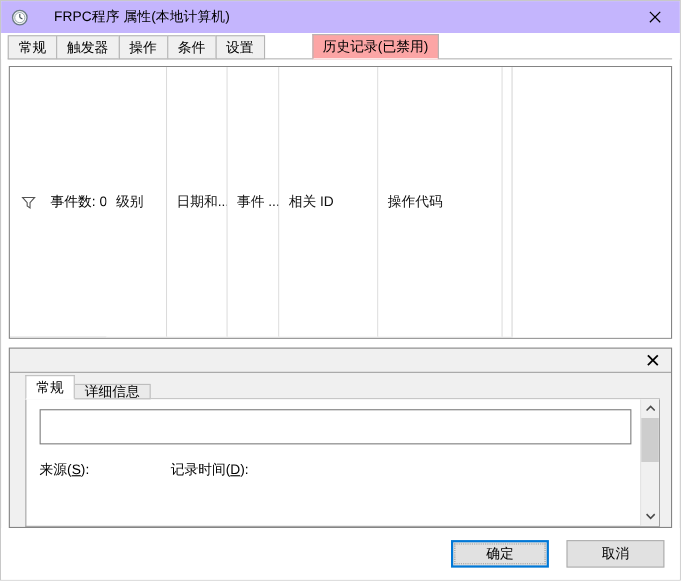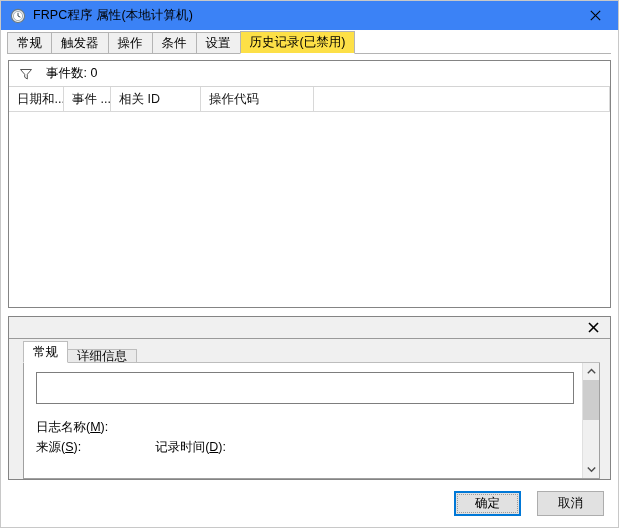--- a/index.html
+++ b/index.html
@@ -21,25 +21,26 @@
     background: #ffffff;
     border: 1px solid #c8c8c8;
     display: flex;
     flex-direction: column;
   }
 
   
   .titlebar {
     height: 29px;
     flex: 0 0 29px;
-    background: #3b82f6;
+    background: #c4b5fd;
     display: flex;
     align-items: center;
     padding-left: 9px;
     position: relative;
+    gap: 16px;
   }
   .title-icon {
     width: 16px; height: 16px;
     margin-right: 7px;
     position: relative;
     flex: 0 0 16px;
   }
   .title-icon svg { display: block; }
   .title-text {
     font-size: 12.5px;
@@ -86,43 +87,43 @@
     background: #f0f0f0;
     border: 1px solid #b4b4b4;
     border-bottom: 1px solid #b4b4b4;
     margin-right: -1px;
     position: relative;
     z-index: 1;
     white-space: nowrap;
     cursor: default;
   }
   .tab.active {
-    background: #fde047;
+    background: #fca5a5;
     border-bottom: 1px solid #ffffff;
     height: 23px;
     z-index: 3;
+    margin-left: 44px;
   }
 
   
   .tabpage {
     flex: 1 1 auto;
     margin: 0 7px 0 7px;
     display: flex;
     flex-direction: column;
     min-height: 0;
     padding-top: 6px;
   }
 
   
   .events-pane {
     flex: 0 0 248px;
     border: 1px solid #848484;
     background: #ffffff;
     display: flex;
-    flex-direction: column;
     overflow: hidden;
   }
   .filter-bar {
     flex: 0 0 26px;
     display: flex;
     align-items: center;
     padding-left: 9px;
     background: #ffffff;
     border-bottom: 1px solid #d4d4d4;
   }
@@ -301,21 +302,21 @@
   .footer {
     flex: 0 0 47px;
     height: 47px;
     display: flex;
     align-items: center;
     justify-content: flex-end;
     padding-right: 14px;
     background: #ffffff;
   }
   .btn {
-    width: 67px;
+    width: 89px;
     height: 25px;
     font-size: 12.5px;
     font-family: "Liberation Sans", "DejaVu Sans", sans-serif;
     color: #000;
     background: #e1e1e1;
     border: 1px solid #adadad;
     display: flex;
     align-items: center;
     justify-content: center;
     margin-left: 16px;
@@ -386,20 +387,23 @@
         <span class="filter-icon">
           <svg width="16" height="16" viewBox="0 0 16 16">
             <polygon points="2.5,3.5 13.5,3.5 9.3,8.3 9.3,13 6.7,11.2 6.7,8.3" fill="#ffffff" stroke="#555" stroke-width="1"></polygon>
           </svg>
         </span>
         <span class="filter-text">事件数: 0</span>
       </div>
 
       <div class="col-headers">
         <div class="col-head" style="width:55px">
+            <span>级别</span>
+          </div>
+        <div class="col-head" style="width:55px">
             <span>日期和...</span>
           </div>
         <div class="col-head" style="width:47px">
             <span>事件 ...</span>
           </div>
         <div class="col-head" style="width:90px">
             <span>相关 ID</span>
           </div>
         <div class="col-head" style="width:113px">
             <span>操作代码</span>
@@ -432,23 +436,20 @@
         <div class="ptab">
             <span>详细信息</span>
           </div>
       </div>
 
       <div class="preview-body">
         <div class="preview-content">
 
           <div class="msg-box"></div>
 
-          <div class="field-row">
-            <span class="field-label">日志名称(<u>M</u>):</span>
-          </div>
 
           <div class="field-row">
             <span class="field-label">来源(<u>S</u>):</span>
             <span class="field-label col2">记录时间(<u>D</u>):</span>
           </div>
 
         </div>
 
         <div class="pv-scroll">
           <div class="pv-arrow">

